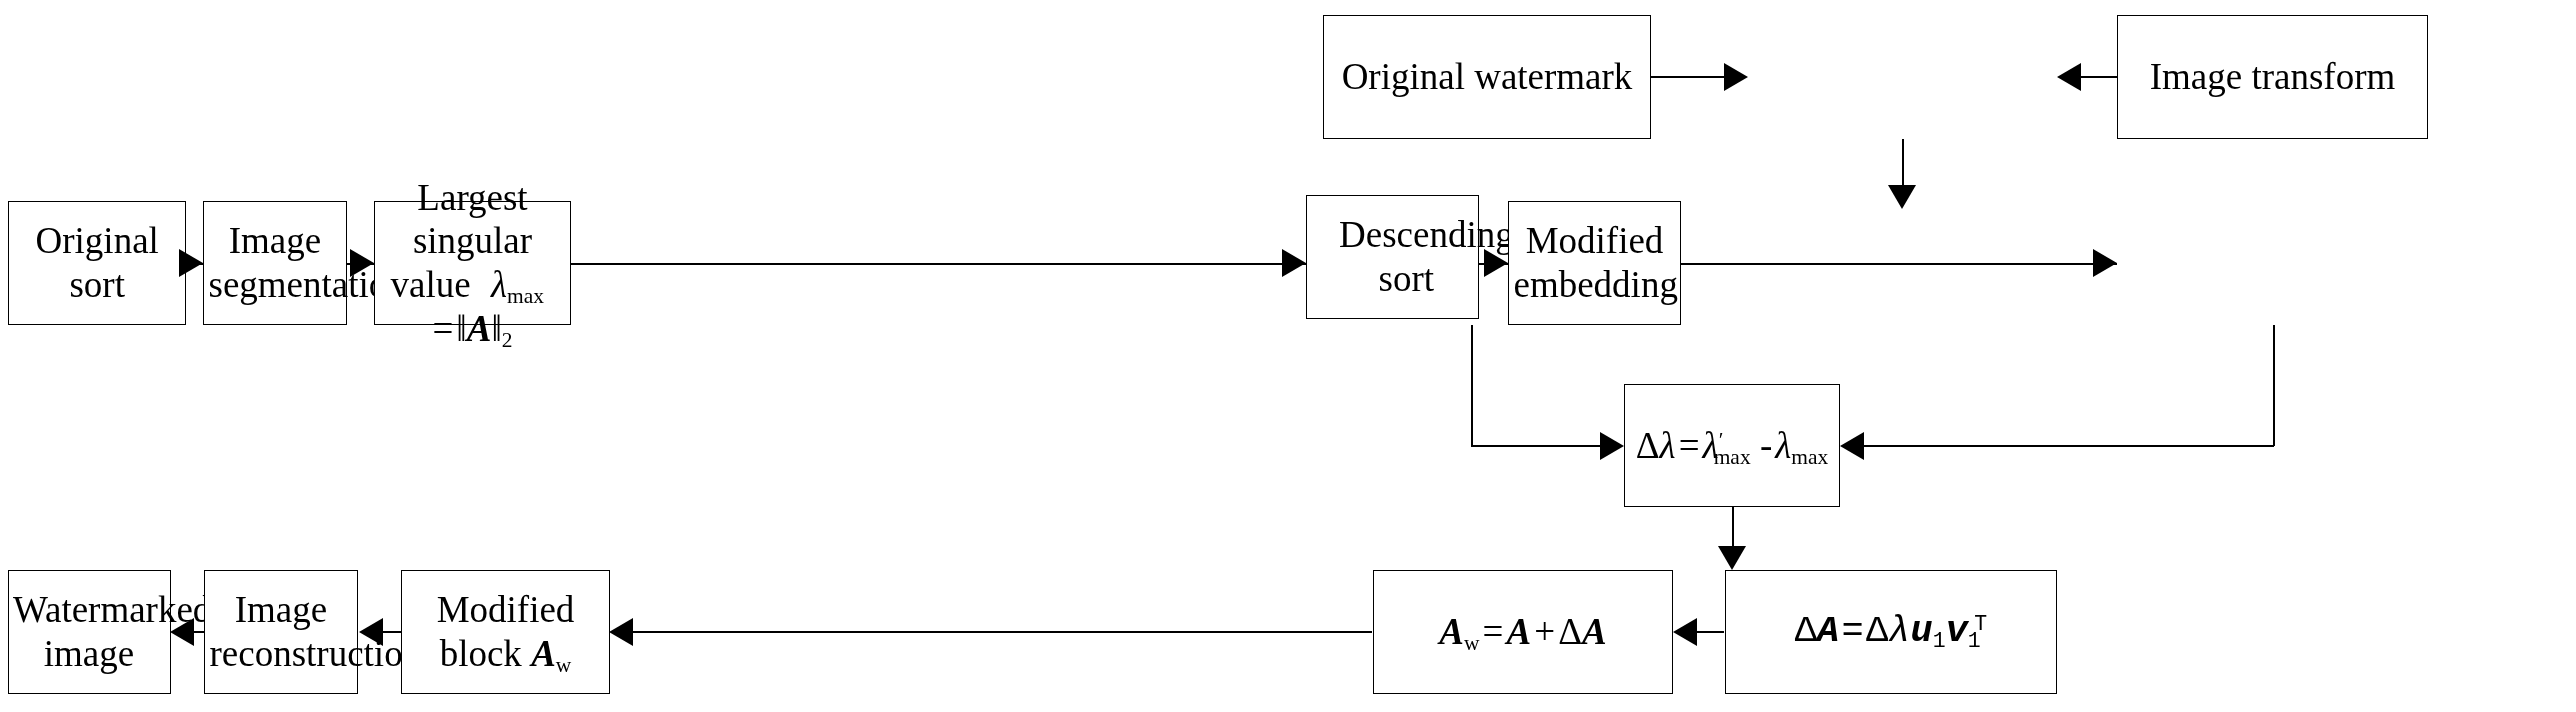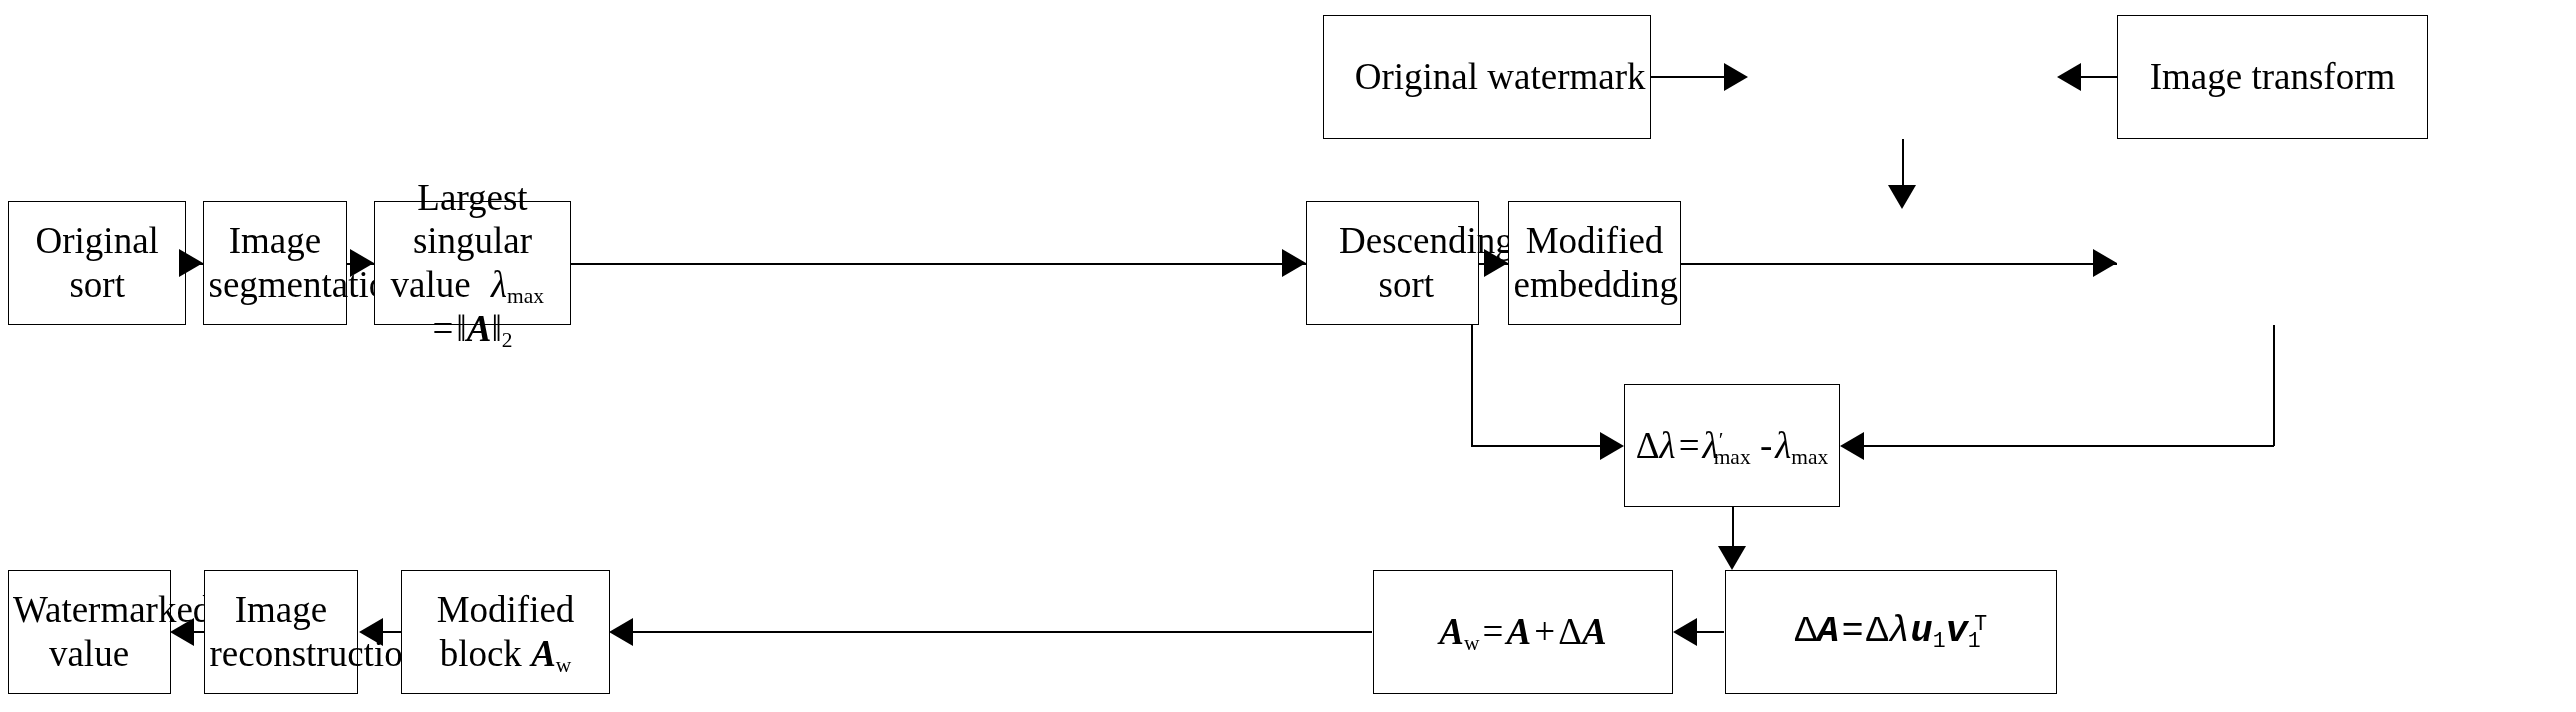--- a/index.html
+++ b/index.html
@@ -68,21 +68,21 @@
     border-left: 14px solid transparent;
     border-right: 14px solid transparent;
     border-top: 24px solid #000000;
   }
 </style>
 </head>
 <body>
 
 <div id="canvas">
 
-  <div class="node" style="left:1323px; top:15px; width:328px; height:124px;text-align:right;">
+  <div class="node" style="left:1323px; top:15px; width:328px; height:124px;">
     <span class="txt">Original watermark</span>
   </div>
 
 
   <div class="node" style="left:2117px; top:15px; width:311px; height:124px;">
     <span class="txt">Image transform</span>
   </div>
 
   <div class="hline" style="left:1651px; top:76px; width:73px;"></div>
   <div class="arrow-r" style="left:1724px; top:63px;"></div>
@@ -98,21 +98,21 @@
   </div>
 
   <div class="node" style="left:203px; top:201px; width:144px; height:124px;">
     <span class="txt">Image segmentation</span>
   </div>
 
   <div class="node" style="left:374px; top:201px; width:197px; height:124px;" title="Largest singular value λmax = ‖A‖2">
     <span class="txt">Largest singular<br>value<span class="nbsp"></span><span class="greek">λ</span><sub>max</sub><span class="nbsp-sm"></span>= ‖<span class="mbi">A</span>‖<sub>2</sub></span>
   </div>
 
-  <div class="node" style="left:1306px; top:201px; width:173px; height:124px;padding-left:32px;">
+  <div class="node" style="left:1306px; top:195px; width:173px; height:124px;padding-left:32px;">
     <span class="txt">Descending sort</span>
   </div>
 
   <div class="node" style="left:1508px; top:201px; width:173px; height:124px;">
     <span class="txt">Modified embedding</span>
   </div>
 
 
   <div class="hline" style="left:187px; top:263px; width:16.4px;"></div>
   <div class="arrow-r" style="left:179px; top:249px;"></div>
@@ -138,21 +138,21 @@
   <div class="arrow-r" style="left:1600px; top:432px;"></div>
 
   <div class="vline" style="left:2273px; top:325px; height:121px;"></div>
   <div class="hline" style="left:1864px; top:445px; width:410px;"></div>
   <div class="arrow-l" style="left:1840px; top:432px;"></div>
 
   <div class="vline" style="left:1732px; top:507px; height:39px;"></div>
   <div class="arrow-d" style="left:1718px; top:546px;"></div>
 
   <div class="node" style="left:7.5px; top:570px; width:163px; height:124px;">
-    <span class="txt">Watermarked value</span>
+    <span class="txt">Watermarked image</span>
   </div>
 
   <div class="node" style="left:204px; top:570px; width:154px; height:124px;">
     <span class="txt">Image reconstruction</span>
   </div>
 
   <div class="node" style="left:401px; top:570px; width:209px; height:124px;" title="Modified block Aw">
     <span class="txt">Modified block <span class="mbi">A</span><sub>w</sub></span>
   </div>
 

